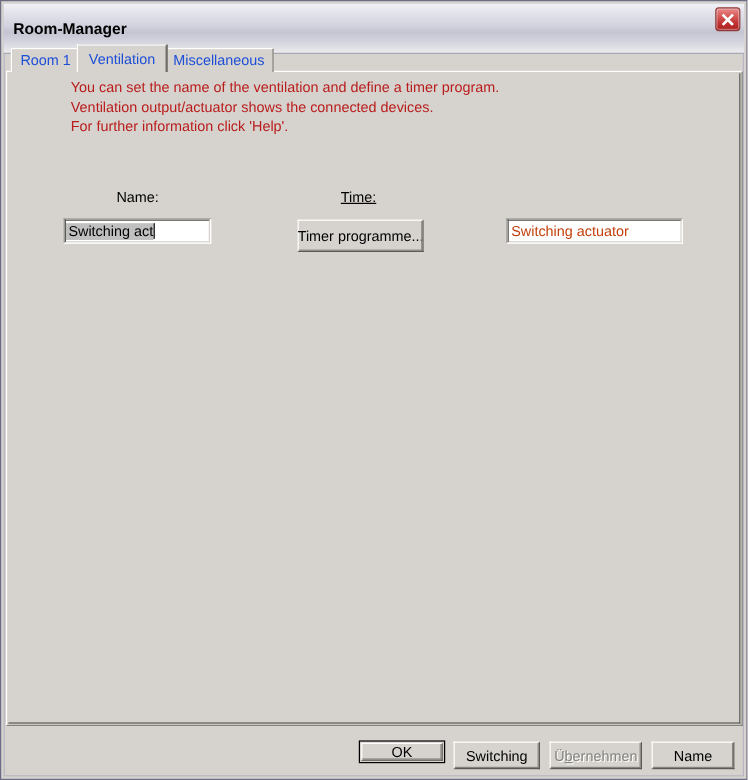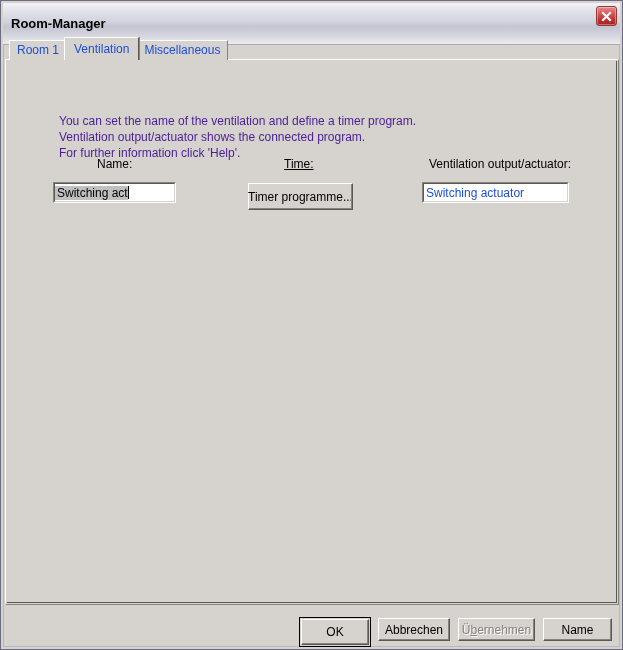--- a/index.html
+++ b/index.html
@@ -137,24 +137,23 @@
     border-bottom: 1px solid #5b5953;
     pointer-events: none;
   }
 
   
   .instructions {
     position: absolute;
     left: 58px;
     top: 64px;
     font-size: 12px;
-    color: #4c1d95;
+    color: #b91c1c;
     line-height: 16px;
     z-index: 2;
-    margin-top: 48px;
   }
   .instructions div { white-space: nowrap; }
 
   
   .field-label {
     position: absolute;
     font-size: 12px;
     color: #000000;
     white-space: nowrap;
     z-index: 2;
@@ -181,21 +180,21 @@
     border-left: 1px solid #5b5953;
     border-right: 1px solid #d6d3ce;
     border-bottom: 1px solid #d6d3ce;
     background: #ffffff;
     display: flex;
     align-items: center;
     overflow: hidden;
   }
   .textfield .value {
     font-size: 12px;
-    color: #1d4ed8;
+    color: #c2410c;
     padding-left: 2px;
     white-space: nowrap;
   }
   .textfield .value.selected-text {
     background: #c0c0c0;
     color: #000000;
   }
   .fld-name { left: 52px;  top: 181px; width: 123px; height: 21px; }
   .fld-vent { left: 421px; top: 181px; width: 147px; height: 21px; }
 
@@ -242,21 +241,21 @@
     border: 1px solid #000000;
     background: #d6d3ce;
     z-index: 2;
   }
   .btn-default-wrap .btn {
     position: absolute;
     left: 1px; top: 1px; right: 1px; bottom: 1px;
     width: auto; height: auto;
   }
 
-  .btn-ok-wrap   { left: 298px; top: 616px; width: 72px; height: 30px; }
+  .btn-ok-wrap   { left: 298px; top: 616px; width: 72px; height: 19px; }
   .btn-cancel    { left: 377px; top: 617px; width: 72px; height: 23px; }
   .btn-apply     { left: 457px; top: 617px; width: 77px; height: 23px; }
   .btn-help      { left: 542px; top: 617px; width: 69px; height: 23px; }
 
   .btn.disabled {
     color: #85837e;
     text-shadow: 1px 1px 0 #ffffff;
   }
   .btn .accel { text-decoration: underline; }
 
@@ -288,27 +287,26 @@
     </div>
     <div class="tab">
       <span>Miscellaneous</span>
     </div>
   </div>
 
   <div class="tabpanel"></div>
 
   <div class="instructions">
     <div>You can set the name of the ventilation and define a timer program.</div>
-    <div>Ventilation output/actuator shows the connected program.</div>
+    <div>Ventilation output/actuator shows the connected devices.</div>
     <div>For further information click 'Help'.</div>
   </div>
 
   <div class="field-label lbl-name">Name:</div>
   <div class="field-label lbl-time">Time:</div>
-  <div class="field-label lbl-vent">Ventilation output/actuator:</div>
 
   <div class="textfield fld-name">
     <div class="inner">
       <span class="value selected-text">Switching act</span>
       <span class="caret"></span>
     </div>
   </div>
 
   <div class="btn btn-timer">
     <span>Timer programme...</span>
@@ -320,21 +318,21 @@
     </div>
   </div>
 
   <div class="btn-default-wrap btn-ok-wrap">
     <div class="btn">
       <span>OK</span>
     </div>
   </div>
 
   <div class="btn btn-cancel">
-    <span>Abbrechen</span>
+    <span>Switching</span>
   </div>
 
   <div class="btn btn-apply disabled">
     <span><span>Ü</span><span class="accel">b</span><span>ernehmen</span></span>
   </div>
 
   <div class="btn btn-help">
     <span>Name</span>
   </div>
 

